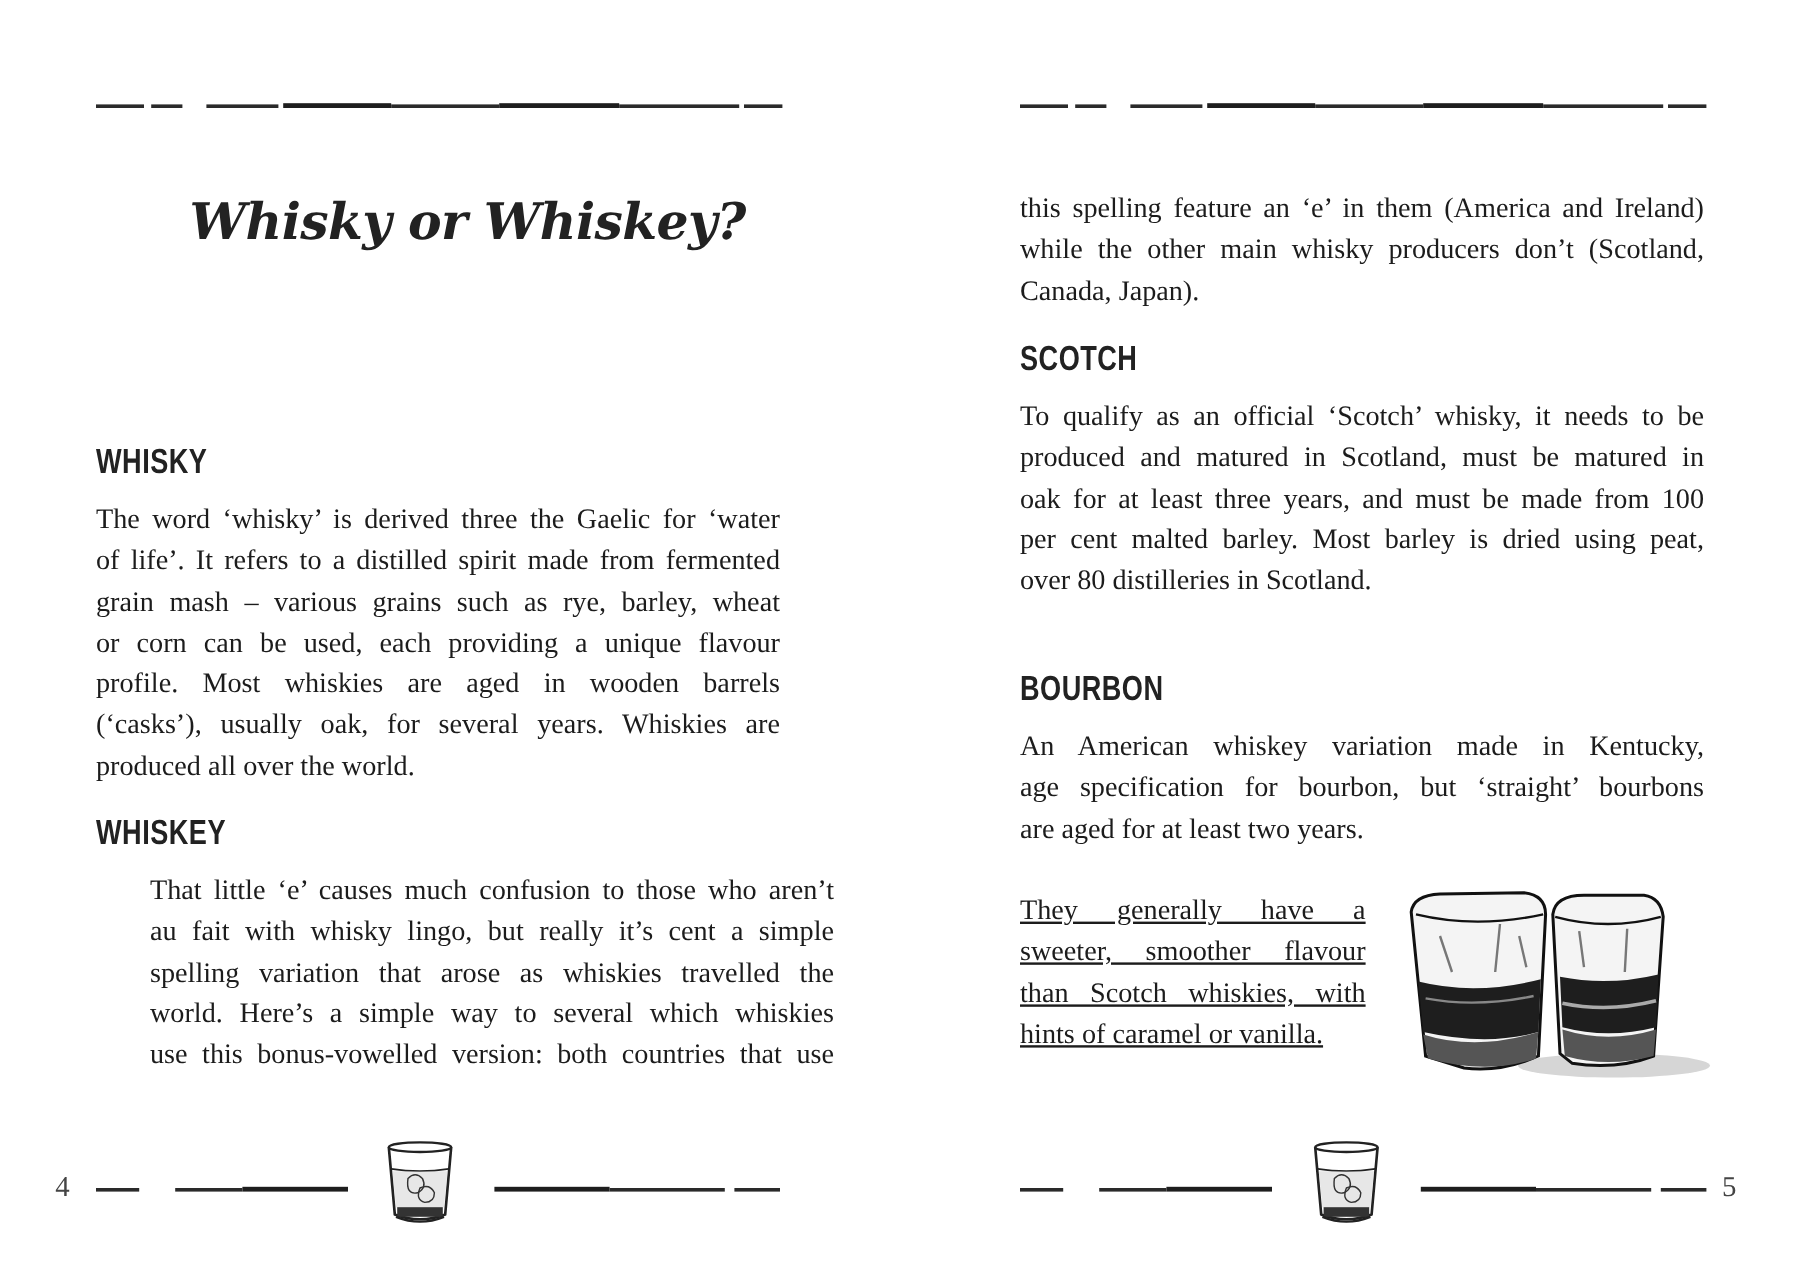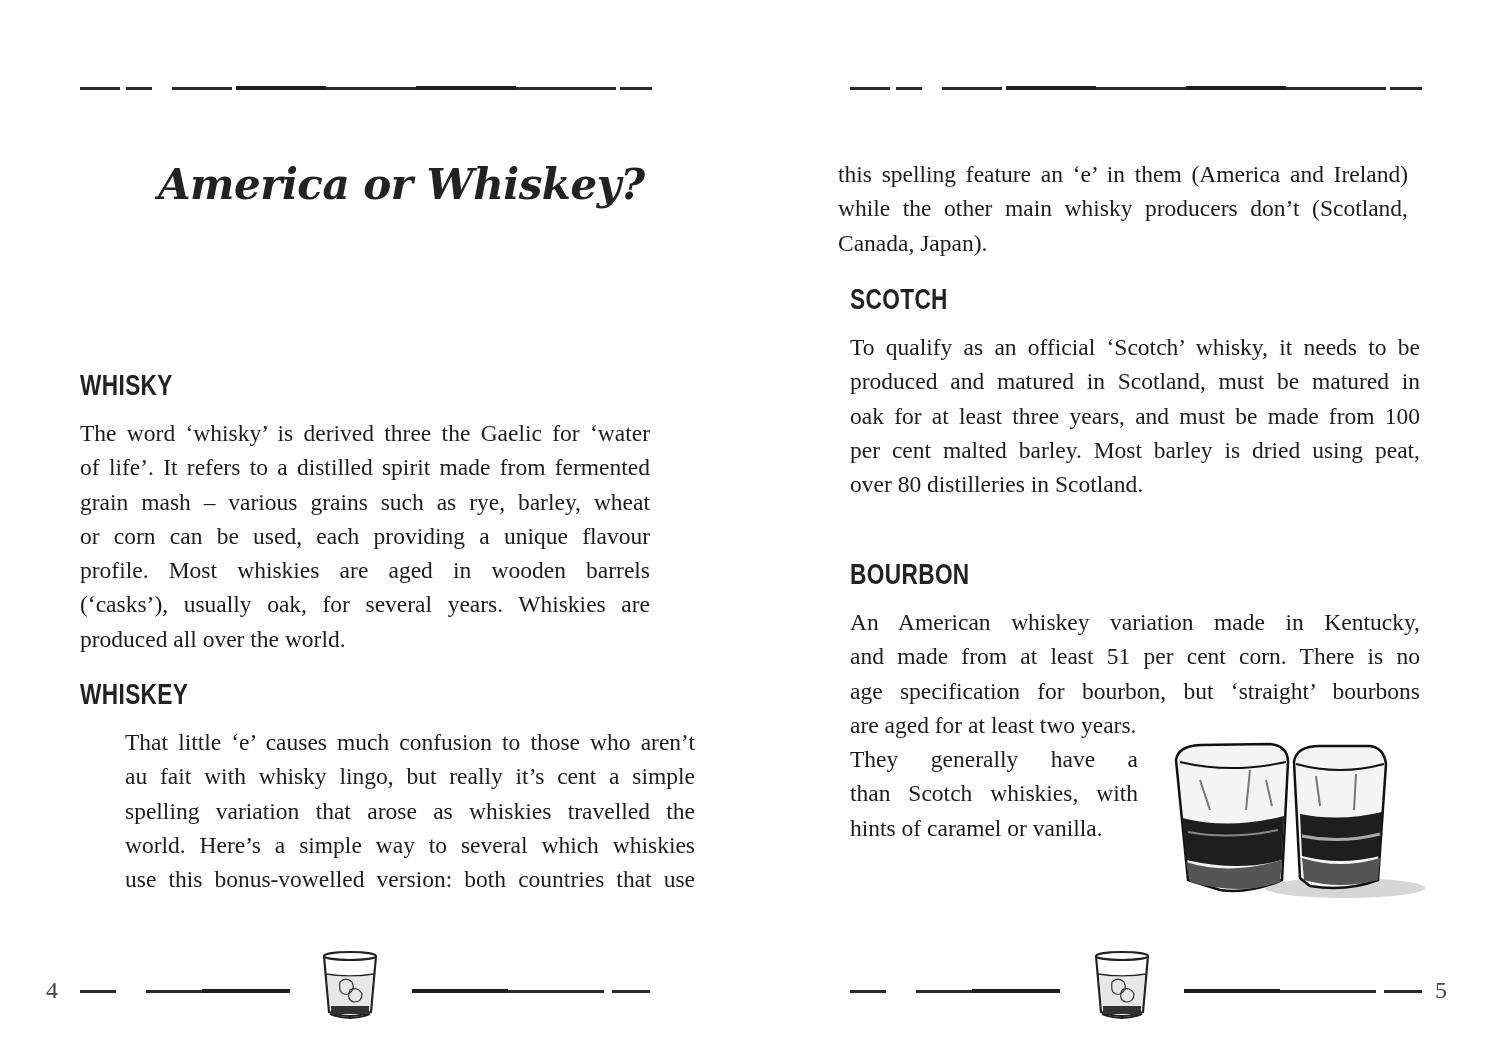--- a/index.html
+++ b/index.html
@@ -43,21 +43,21 @@
     <div class="dash" style="left:0; width:40px;"></div>
     <div class="dash" style="left:46px; width:26px;"></div>
     <div class="dash" style="left:92px; width:60px;"></div>
     <div class="seg" style="left:156px; width:90px;"></div>
     <div class="dash" style="left:246px; width:90px;"></div>
     <div class="seg" style="left:336px; width:100px;"></div>
     <div class="dash" style="left:436px; width:100px;"></div>
     <div class="dash" style="left:540px; width:32px;"></div>
   </div>
 
-  <h1 class="title" style="left:158px; top:160px;">America or Whiskey?</h1>
+  <h1 class="title" style="left:158px; top:160px;">Whisky or Whiskey?</h1>
 
 
   <h2 class="h-section" style="left:80px; top:369px;">WHISKY</h2>
   <div class="body-text" style="left:80px; top:416px; width:570px;">
     <span class="line">The word ‘whisky’ is derived three the Gaelic for ‘water</span>
     <span class="line">of life’. It refers to a distilled spirit made from fermented</span>
     <span class="line">grain mash – various grains such as rye, barley, wheat</span>
     <span class="line">or corn can be used, each providing a unique flavour</span>
     <span class="line">profile. Most whiskies are aged in wooden barrels</span>
     <span class="line">(‘casks’), usually oak, for several years. Whiskies are</span>
@@ -102,44 +102,44 @@
     <div class="dash" style="left:0; width:40px;"></div>
     <div class="dash" style="left:46px; width:26px;"></div>
     <div class="dash" style="left:92px; width:60px;"></div>
     <div class="seg" style="left:156px; width:90px;"></div>
     <div class="dash" style="left:246px; width:90px;"></div>
     <div class="seg" style="left:336px; width:100px;"></div>
     <div class="dash" style="left:436px; width:100px;"></div>
     <div class="dash" style="left:540px; width:32px;"></div>
   </div>
 
-  <div class="body-text" style="left:88px; top:157px; width:570px;">
+  <div class="body-text" style="left:100px; top:157px; width:570px;">
     <span class="line">this spelling feature an ‘e’ in them (America and Ireland)</span>
     <span class="line">while the other main whisky producers don’t (Scotland,</span>
     <span class="line end">Canada, Japan).</span>
   </div>
 
   <h2 class="h-section" style="left:100px; top:283px;">SCOTCH</h2>
   <div class="body-text" style="left:100px; top:330px; width:570px;">
     <span class="line">To qualify as an official ‘Scotch’ whisky, it needs to be</span>
     <span class="line">produced and matured in Scotland, must be matured in</span>
     <span class="line">oak for at least three years, and must be made from 100</span>
     <span class="line">per cent malted barley. Most barley is dried using peat,</span>
     <span class="line end">over 80 distilleries in Scotland.</span>
   </div>
 
   <h2 class="h-section" style="left:100px; top:558px;">BOURBON</h2>
   <div class="body-text" style="left:100px; top:605px; width:570px;">
     <span class="line">An American whiskey variation made in Kentucky,</span>
-    <span class="line">and made from at least 51 per cent corn. There is no</span>
     <span class="line">age specification for bourbon, but ‘straight’ bourbons</span>
     <span class="line end">are aged for at least two years.</span>
   </div>
-  <div class="body-text" style="left:100px; top:742px; width:288px;">
+  <div class="body-text" style="left:100px; top:742px; width:288px;text-decoration:underline;">
     <span class="line">They generally have a</span>
+    <span class="line">sweeter, smoother flavour</span>
     <span class="line">than Scotch whiskies, with</span>
     <span class="line end">hints of caramel or vanilla.</span>
   </div>
 
   <svg style="position:absolute; left:420px; top:740px;" width="260" height="165" viewBox="0 0 260 165">
     <ellipse cx="175" cy="148" rx="80" ry="10" fill="#bbb" opacity="0.6"></ellipse>
 
     <path d="M6 20 Q8 6 30 5 L100 4 Q118 6 118 22 L112 140 Q80 154 50 150 L18 140 Z" fill="#f4f4f4" stroke="#111" stroke-width="2.5"></path>
     <path d="M10 22 Q60 34 116 22" fill="none" stroke="#111" stroke-width="2"></path>
     <path d="M12 78 Q60 90 114 76 L112 120 Q70 132 16 120 Z" fill="#1e1e1e"></path>

